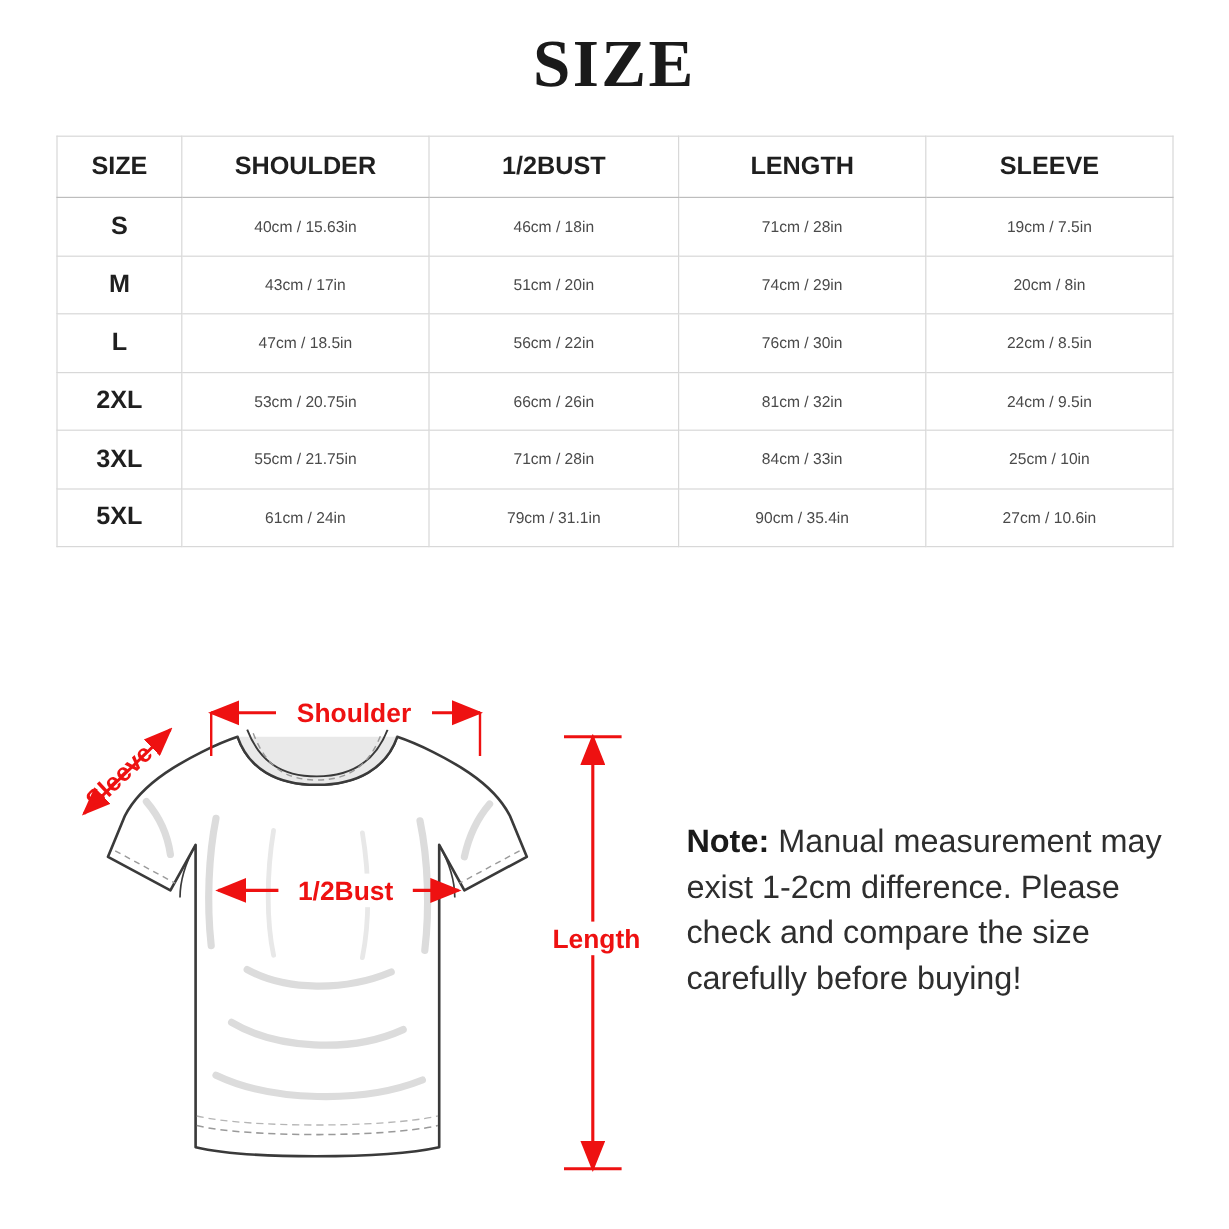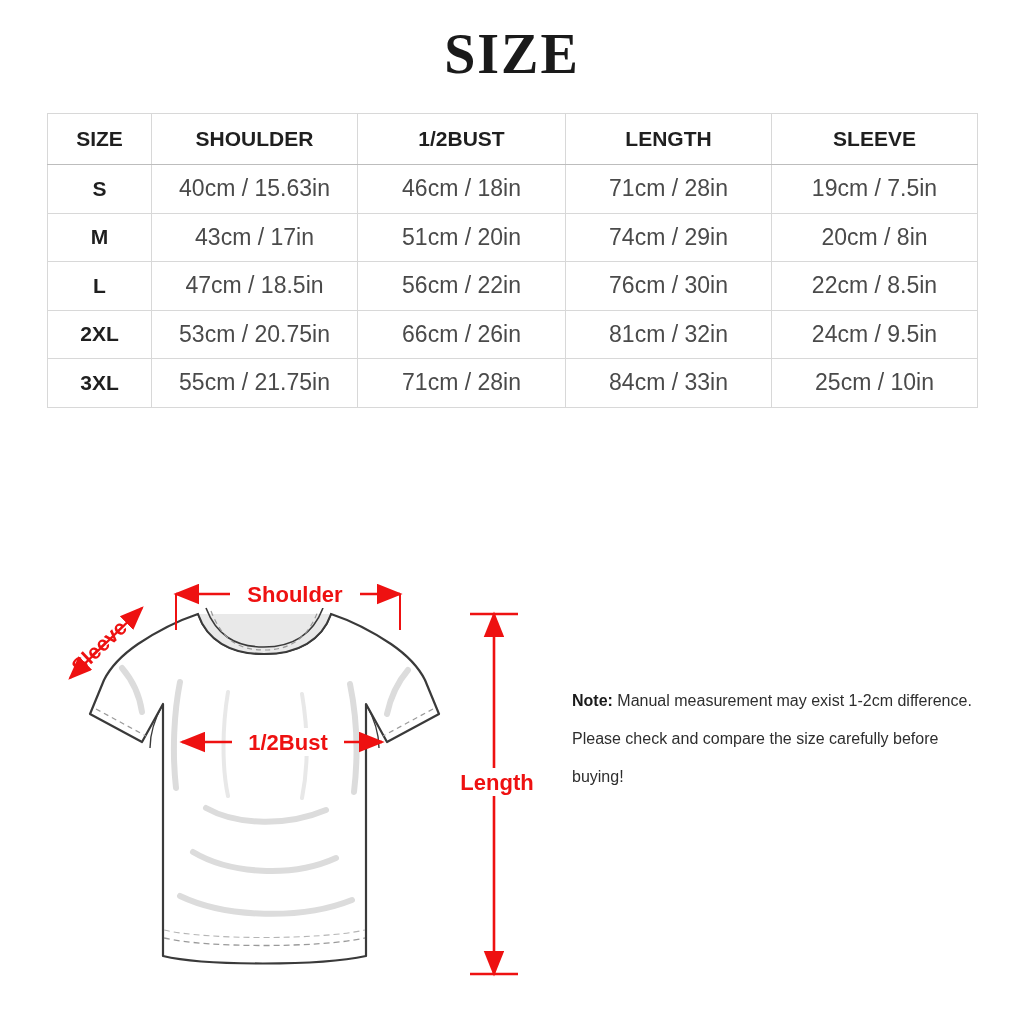--- a/index.html
+++ b/index.html
@@ -53,21 +53,21 @@
     color: #1f1f1f;
     border-bottom: 1px solid #bdbdbd;
     height: 48px;
   }
   #size-table tbody td.size-cell {
     font-size: 21px;
     font-weight: 700;
     color: #1f1f1f;
   }
   #size-table tbody td.val {
-    font-size: 23px;
+    font-size: 13px;
     color: #4a4a4a;
   }
   col.c0 { width: 104px; }
   col.c1 { width: 206px; }
   col.c2 { width: 208px; }
   col.c3 { width: 206px; }
   col.c4 { width: 206px; }
 
   
   #diagram {
@@ -78,21 +78,21 @@
     height: 460px;
   }
   #diagram svg { display: block; }
 
   
   #note {
     position: absolute;
     left: 572px;
     top: 682px;
     width: 420px;
-    font-size: 16px;
+    font-size: 27px;
     line-height: 38px;
     color: #2e2e2e;
   }
   #note .note-label {
     font-weight: 700;
     color: #1a1a1a;
   }
 </style>
 </head>
 <body>
@@ -144,20 +144,27 @@
       <td class="val">66cm / 26in</td>
       <td class="val">81cm / 32in</td>
       <td class="val">24cm / 9.5in</td>
     </tr>
     <tr>
       <td class="size-cell">3XL</td>
       <td class="val">55cm / 21.75in</td>
       <td class="val">71cm / 28in</td>
       <td class="val">84cm / 33in</td>
       <td class="val">25cm / 10in</td>
+    </tr>
+    <tr>
+      <td class="size-cell">5XL</td>
+      <td class="val">61cm / 24in</td>
+      <td class="val">79cm / 31.1in</td>
+      <td class="val">90cm / 35.4in</td>
+      <td class="val">27cm / 10.6in</td>
     </tr>
   </tbody>
 </table>
 
 <div id="diagram">
   <svg width="520" height="460" viewBox="0 0 520 460" xmlns="http://www.w3.org/2000/svg">
     <defs>
       <marker id="arrR" markerWidth="10" markerHeight="10" refX="9" refY="4" orient="auto">
         <path d="M0,0 L10,4 L0,8 z" fill="#ee1111"></path>
       </marker>

